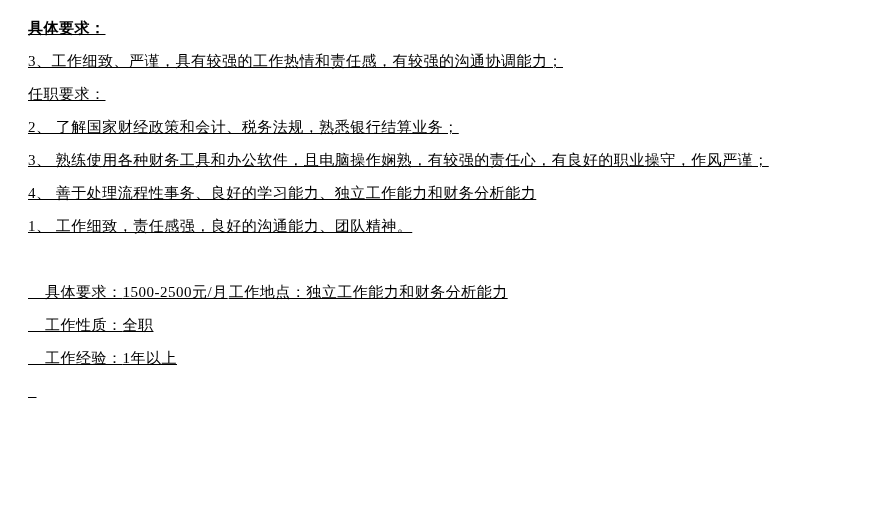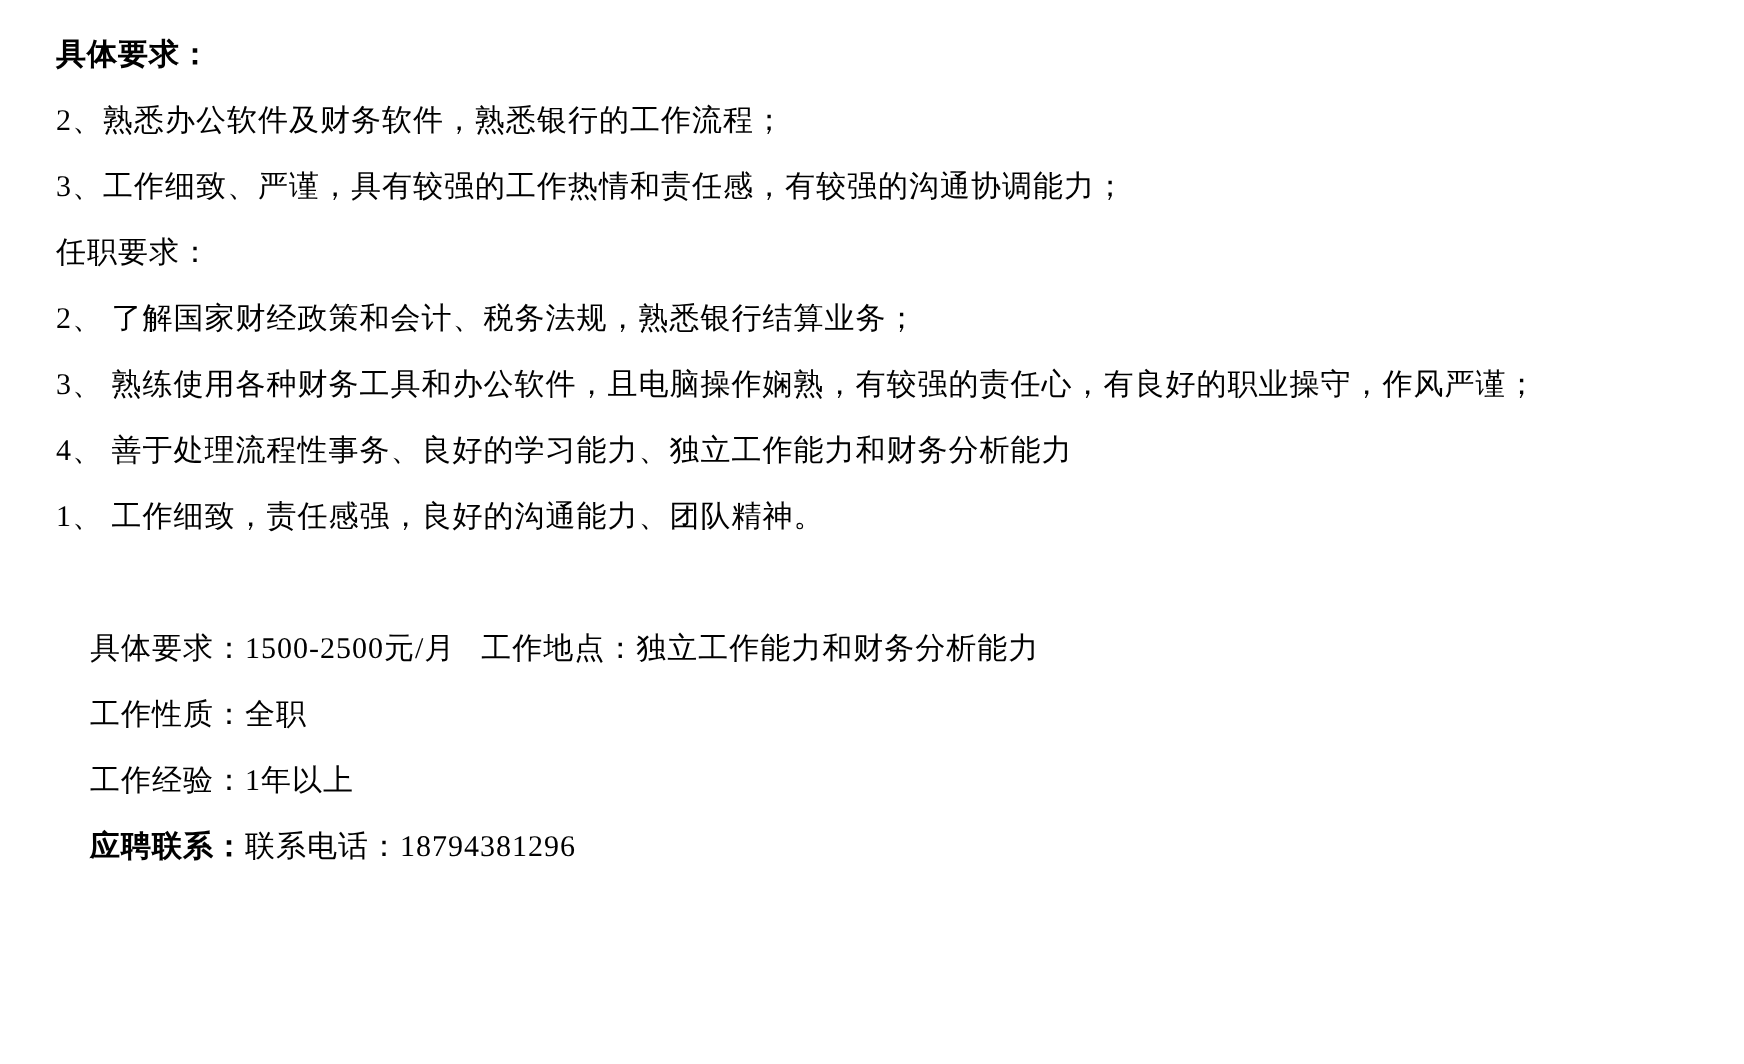--- a/index.html
+++ b/index.html
@@ -10,43 +10,43 @@
   body {
     width: 872px;
     height: 532px;
     overflow: hidden;
     font-family: "Liberation Serif", "DejaVu Serif", serif;
     font-size: 15px;
     color: #000000;
   }
   .doc {
     padding: 12px 16px 0 28px;
+    text-decoration: underline;
   }
   .line {
     margin: 0;
     line-height: 33px;
     height: 33px;
     white-space: pre;
     letter-spacing: 0.5px;
   }
   .bold {
     font-weight: bold;
   }
   .gap-left {
-    margin-left: 13px;
+    margin-left: 1px;
   }
 </style>
 </head>
 <body>
 
 <div class="doc">
 
   <p class="line bold">具体要求：</p>
 
-  <p class="line">2、熟悉办公软件及财务软件，熟悉银行的工作流程；</p>
   <p class="line">3、工作细致、严谨，具有较强的工作热情和责任感，有较强的沟通协调能力；</p>
 
   <p class="line">任职要求：</p>
 
   <p class="line">2、 了解国家财经政策和会计、税务法规，熟悉银行结算业务；</p>
   <p class="line">3、 熟练使用各种财务工具和办公软件，且电脑操作娴熟，有较强的责任心，有良好的职业操守，作风严谨；</p>
   <p class="line">4、 善于处理流程性事务、良好的学习能力、独立工作能力和财务分析能力</p>
   <p class="line">1、 工作细致，责任感强，良好的沟通能力、团队精神。</p>
 
   <p class="line">
@@ -54,17 +54,14 @@
   </p>
 
   <p class="line">
     <span>工作性质：</span><span>全职</span>
   </p>
 
   <p class="line">
     <span>工作经验：</span><span>1年以上</span>
   </p>
 
-  <p class="line">
-    <span class="bold">应聘联系：</span><span>联系电话：</span><span>18794381296</span>
-  </p>
 
 </div>
 
 </body></html>

